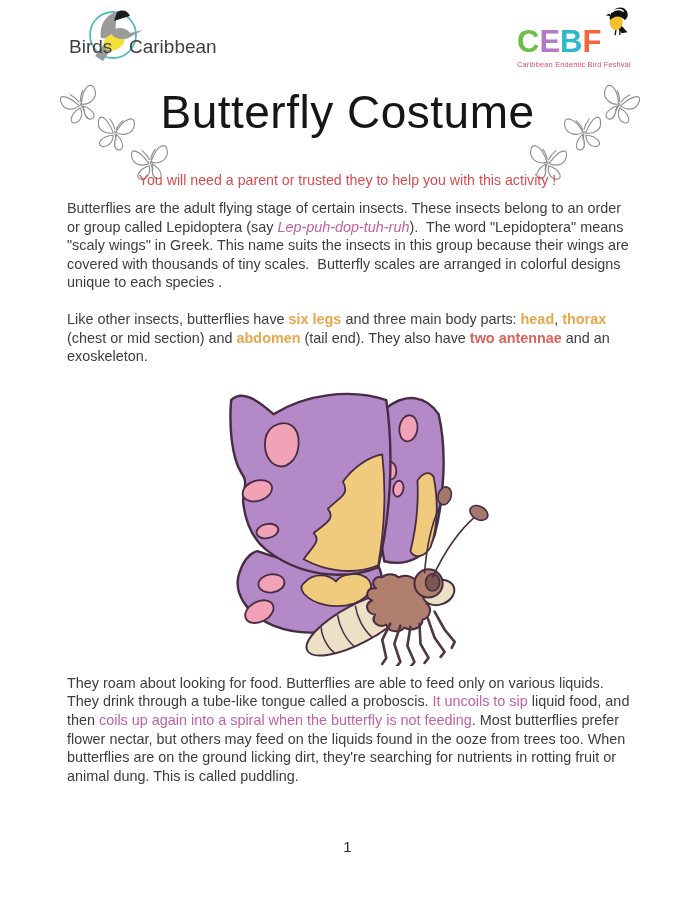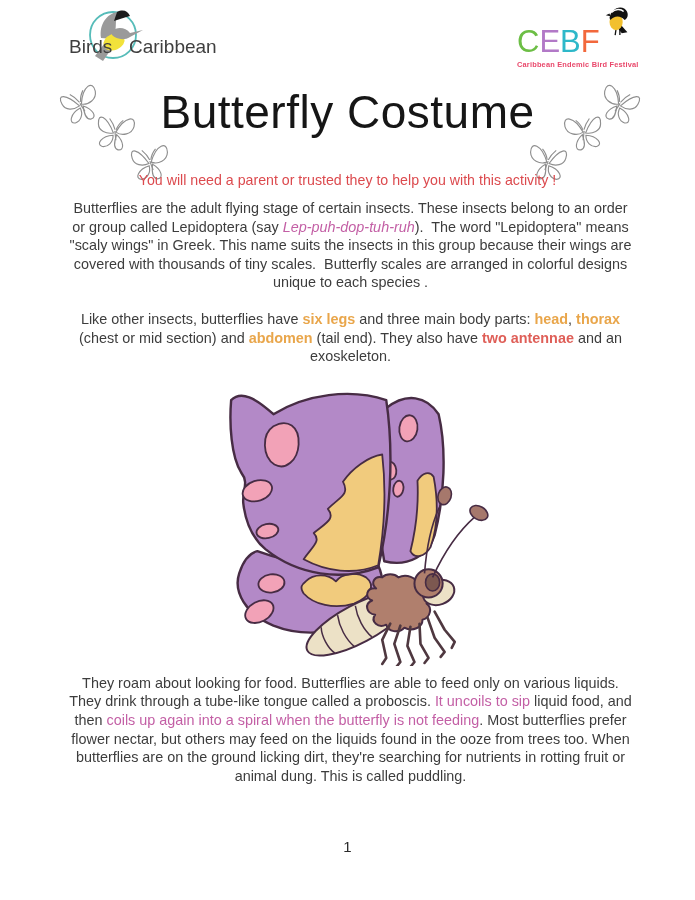--- a/index.html
+++ b/index.html
@@ -5,30 +5,30 @@
   html,body{margin:0;padding:0;}
   body{
     width:695px;height:900px;background:#ffffff;position:relative;overflow:hidden;
     font-family:"Liberation Sans",sans-serif;color:var(--text,#3d3d3d);
   }
   
   .bc-logo{position:absolute;left:55px;top:6px;width:175px;height:62px;}
   .bc-text{font-size:19px;fill:var(--bc-dark);font-family:"Liberation Sans",sans-serif;}
   .bc-circle{fill:none;stroke:var(--bc-teal);stroke-width:1.8;}
   .cebf-logo{position:absolute;right:58px;top:4px;width:120px;height:66px;}
-  .cebf-letters{position:absolute;left:0;top:22px;font-size:31px;font-weight:400;letter-spacing:0;line-height:1;}
-  .cebf-sub{position:absolute;left:0;top:56px;width:120px;font-size:7.4px;font-weight:700;color:var(--cebf-red);letter-spacing:.2px;white-space:nowrap;}
+  .cebf-letters{position:absolute;left:0;top:22px;font-size:31px;font-weight:700;letter-spacing:0;line-height:1;}
+  .cebf-sub{position:absolute;left:0;top:56px;width:120px;font-size:7.4px;font-weight:400;color:var(--cebf-red);letter-spacing:.2px;white-space:nowrap;}
   .cebf-bird{position:absolute;right:6px;top:0;width:26px;height:32px;}
   
   .title-wrap{position:absolute;left:0;top:84px;width:695px;text-align:center;}
   h1{margin:0;font-size:46px;font-weight:500;color:var(--title);letter-spacing:.5px;line-height:1.25;}
   .warning{position:absolute;left:0;top:172px;width:695px;text-align:center;font-size:14.2px;color:var(--warning-red);}
   .sketchfly{position:absolute;width:46px;height:42px;stroke:var(--sketch-gray);fill:none;stroke-width:1;}
   
-  .content{position:absolute;left:67px;top:199px;width:567px;text-align:center;}
+  .content{position:absolute;left:67px;top:199px;width:567px;}
   .para{margin:0 0 18px 0;font-size:14.4px;line-height:18.6px;white-space:pre-wrap;}
   
   .fig{width:334px;height:282px;margin:2px auto 8px auto;display:block;}
   .w-purple{fill:var(--wing-purple);stroke:var(--wing-outline);stroke-width:2.4;stroke-linejoin:round;}
   .w-pink{fill:var(--spot-pink);stroke:var(--wing-outline);stroke-width:1.8;}
   .w-yellow{fill:var(--patch-yellow);stroke:var(--wing-outline);stroke-width:1.8;stroke-linejoin:round;}
   .b-brown{fill:var(--thorax-brown);stroke:var(--wing-outline);stroke-width:2;stroke-linejoin:round;}
   .b-cream{fill:var(--abdomen-cream);stroke:var(--wing-outline);stroke-width:2;}
   .b-line{fill:none;stroke:var(--wing-outline);stroke-width:1.5;}
   .eye{fill:#7c5850;stroke:var(--wing-outline);stroke-width:1.6;}

